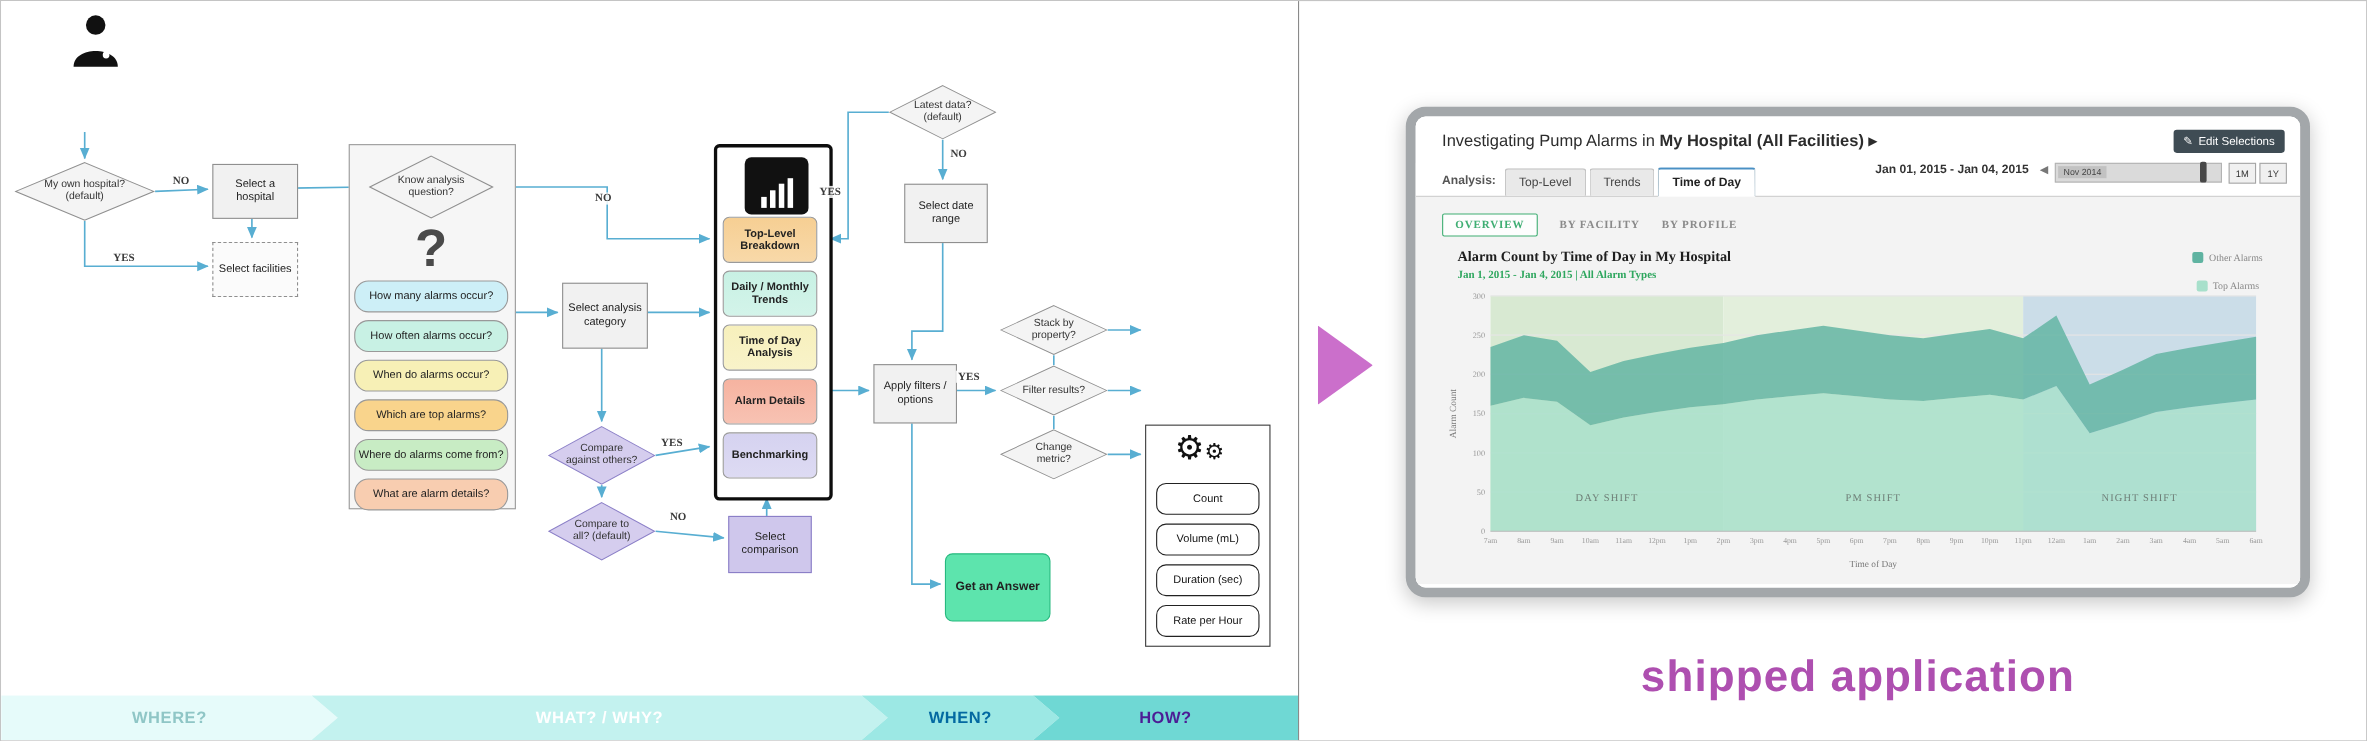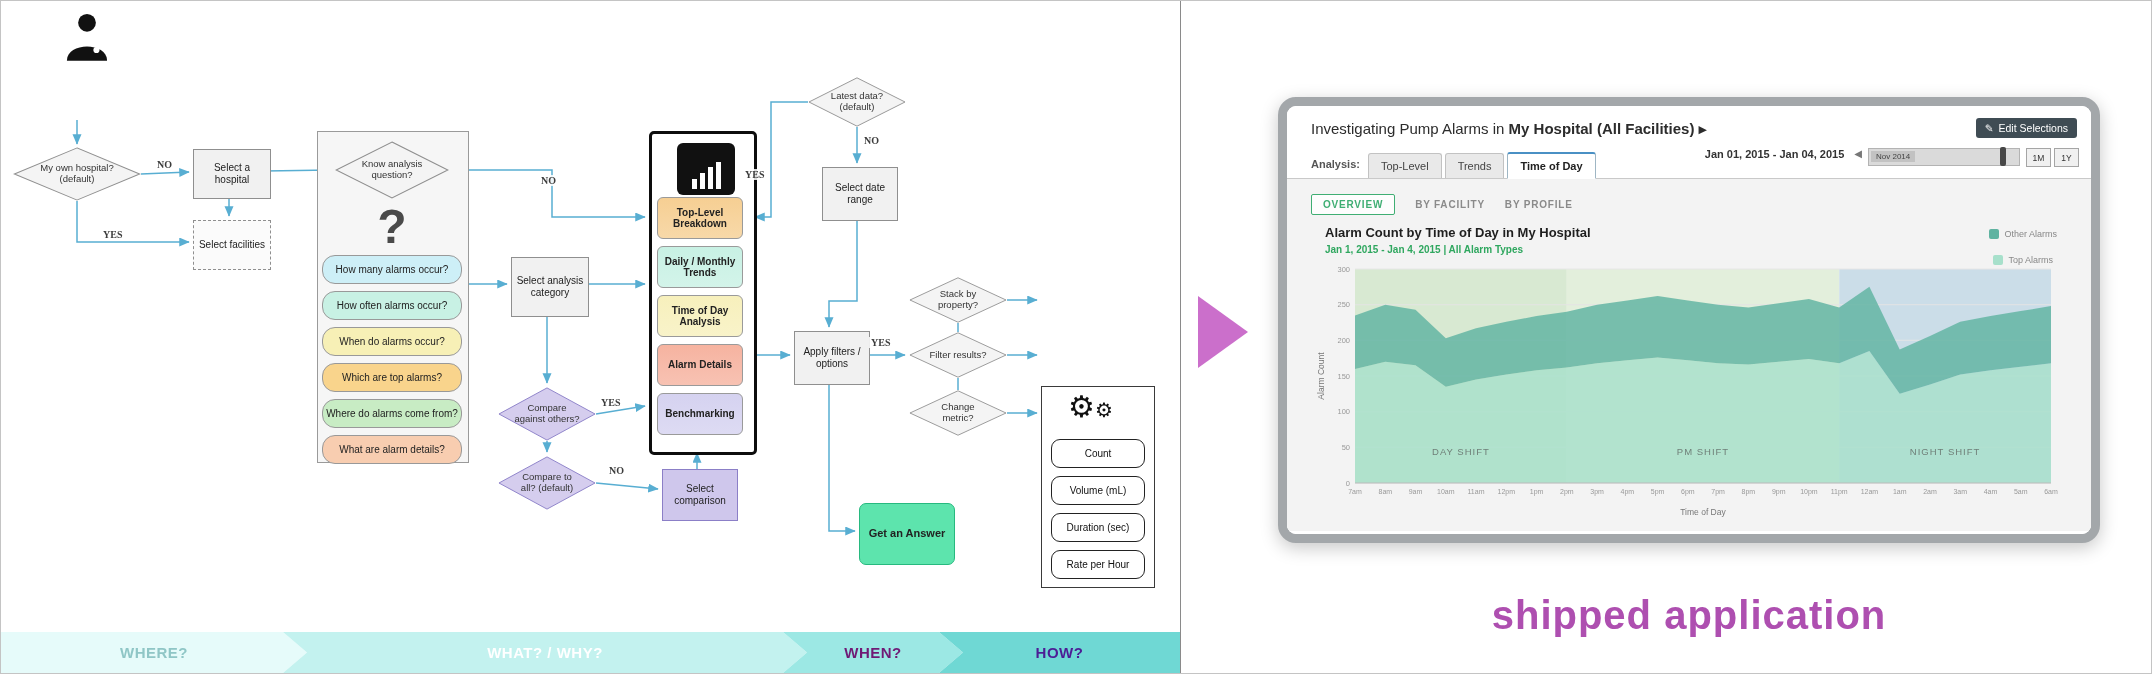--- a/index.html
+++ b/index.html
@@ -57,21 +57,21 @@
               font-weight:bold;color:#222;margin-bottom:-1px;}
   .time-cluster{position:absolute;right:12px;top:0;height:100%;display:flex;align-items:flex-start;gap:6px;}
   .date-range{font-size:11px;font-weight:bold;color:#333;margin-right:4px;}
   .nav-arrow{font-size:10px;color:#777;cursor:pointer;}
   .track{position:relative;width:150px;height:16px;background:#dadada;border:1px solid #b3b3b3;}
   .track-label{position:absolute;left:2px;top:2px;height:11px;line-height:11px;padding:0 5px;background:#c2c2c2;font-size:8px;color:#444;}
   .handle{position:absolute;right:13px;top:-2px;width:6px;height:19px;background:#474747;border-radius:2px;}
   #zoom-btns{display:flex;gap:3px;}
   .zoom-btn{width:23px;height:17px;display:flex;align-items:center;justify-content:center;border:1px solid #a5a5a5;
             background:#f0f0f0;font-size:8.5px;color:#333;cursor:pointer;}
-  .content{position:absolute;left:0;top:73px;width:100%;bottom:3px;background:#f3f3f3;}
+  .content{position:absolute;left:0;top:73px;width:100%;bottom:3px;background:#f3f3f3;font-family:Liberation Serif, serif;}
   #subtabs{position:absolute;left:24px;top:15px;display:flex;align-items:center;gap:20px;}
   .subtab{font-size:10px;letter-spacing:.8px;color:#8a8a8a;font-weight:bold;cursor:pointer;}
   .subtab.active{color:#3fae73;border:1px solid #3fae73;padding:4px 11px;background:#fdfdfd;border-radius:2px;}
   .chart-head{position:absolute;left:38px;top:46px;}
   .ct{font-size:13px;font-weight:bold;color:#1e1e1e;}
   .cs{font-size:10px;font-weight:bold;color:#2fa75f;margin-top:4px;}
   #legend{position:absolute;right:34px;top:50px;display:flex;gap:16px;align-items:center;flex-direction:column;}
   .leg-item{display:flex;align-items:center;gap:5px;font-size:9px;color:#888;}
   .leg-sw{width:10px;height:10px;border-radius:2px;display:block;}
   #area-chart{position:absolute;left:28px;top:84px;}
@@ -231,21 +231,21 @@
     <span class="edge-label" style="left:538px;top:174px;">NO</span>
     <span class="edge-label" style="left:598px;top:396px;">YES</span>
     <span class="edge-label" style="left:606px;top:464px;">NO</span>
     <span class="edge-label" style="left:861px;top:134px;">NO</span>
     <span class="edge-label" style="left:742px;top:168px;">YES</span>
     <span class="edge-label" style="left:868px;top:336px;">YES</span>
 
     <div class="chevrons" id="phases">
         <div class="chev" style="left: 0px; width: 306px; background: rgb(230, 251, 250); color: rgb(143, 198, 198); clip-path: polygon(0px 0px, calc(100% - 24px) 0px, 100% 50%, calc(100% - 24px) 100%, 0px 100%);">WHERE?</div>
         <div class="chev" style="left: 282px; width: 524px; background: rgb(195, 242, 239); color: rgb(255, 255, 255); clip-path: polygon(0px 0px, calc(100% - 24px) 0px, 100% 50%, calc(100% - 24px) 100%, 0px 100%, 24px 50%);">WHAT? / WHY?</div>
-        <div class="chev" style="left: 782px; width: 180px; background: rgb(156, 232, 228); color: #701a75; clip-path: polygon(0px 0px, calc(100% - 24px) 0px, 100% 50%, calc(100% - 24px) 100%, 0px 100%, 24px 50%);">WHEN?</div>
+        <div class="chev" style="left: 782px; width: 180px; background: rgb(156, 232, 228); color: #0369a1; clip-path: polygon(0px 0px, calc(100% - 24px) 0px, 100% 50%, calc(100% - 24px) 100%, 0px 100%, 24px 50%);">WHEN?</div>
         <div class="chev" style="left: 938px; width: 241px; background: rgb(111, 216, 212); color: #4c1d95; clip-path: polygon(0px 0px, 100% 0px, 100% 100%, 0px 100%, 24px 50%);">HOW?</div>
       </div>
   </div>
 
   <div class="transition-arrow" style="background: rgb(203, 111, 203);"></div>
 
   <div class="app-window">
     <div class="app-inner">
 
       <div class="win-title">

